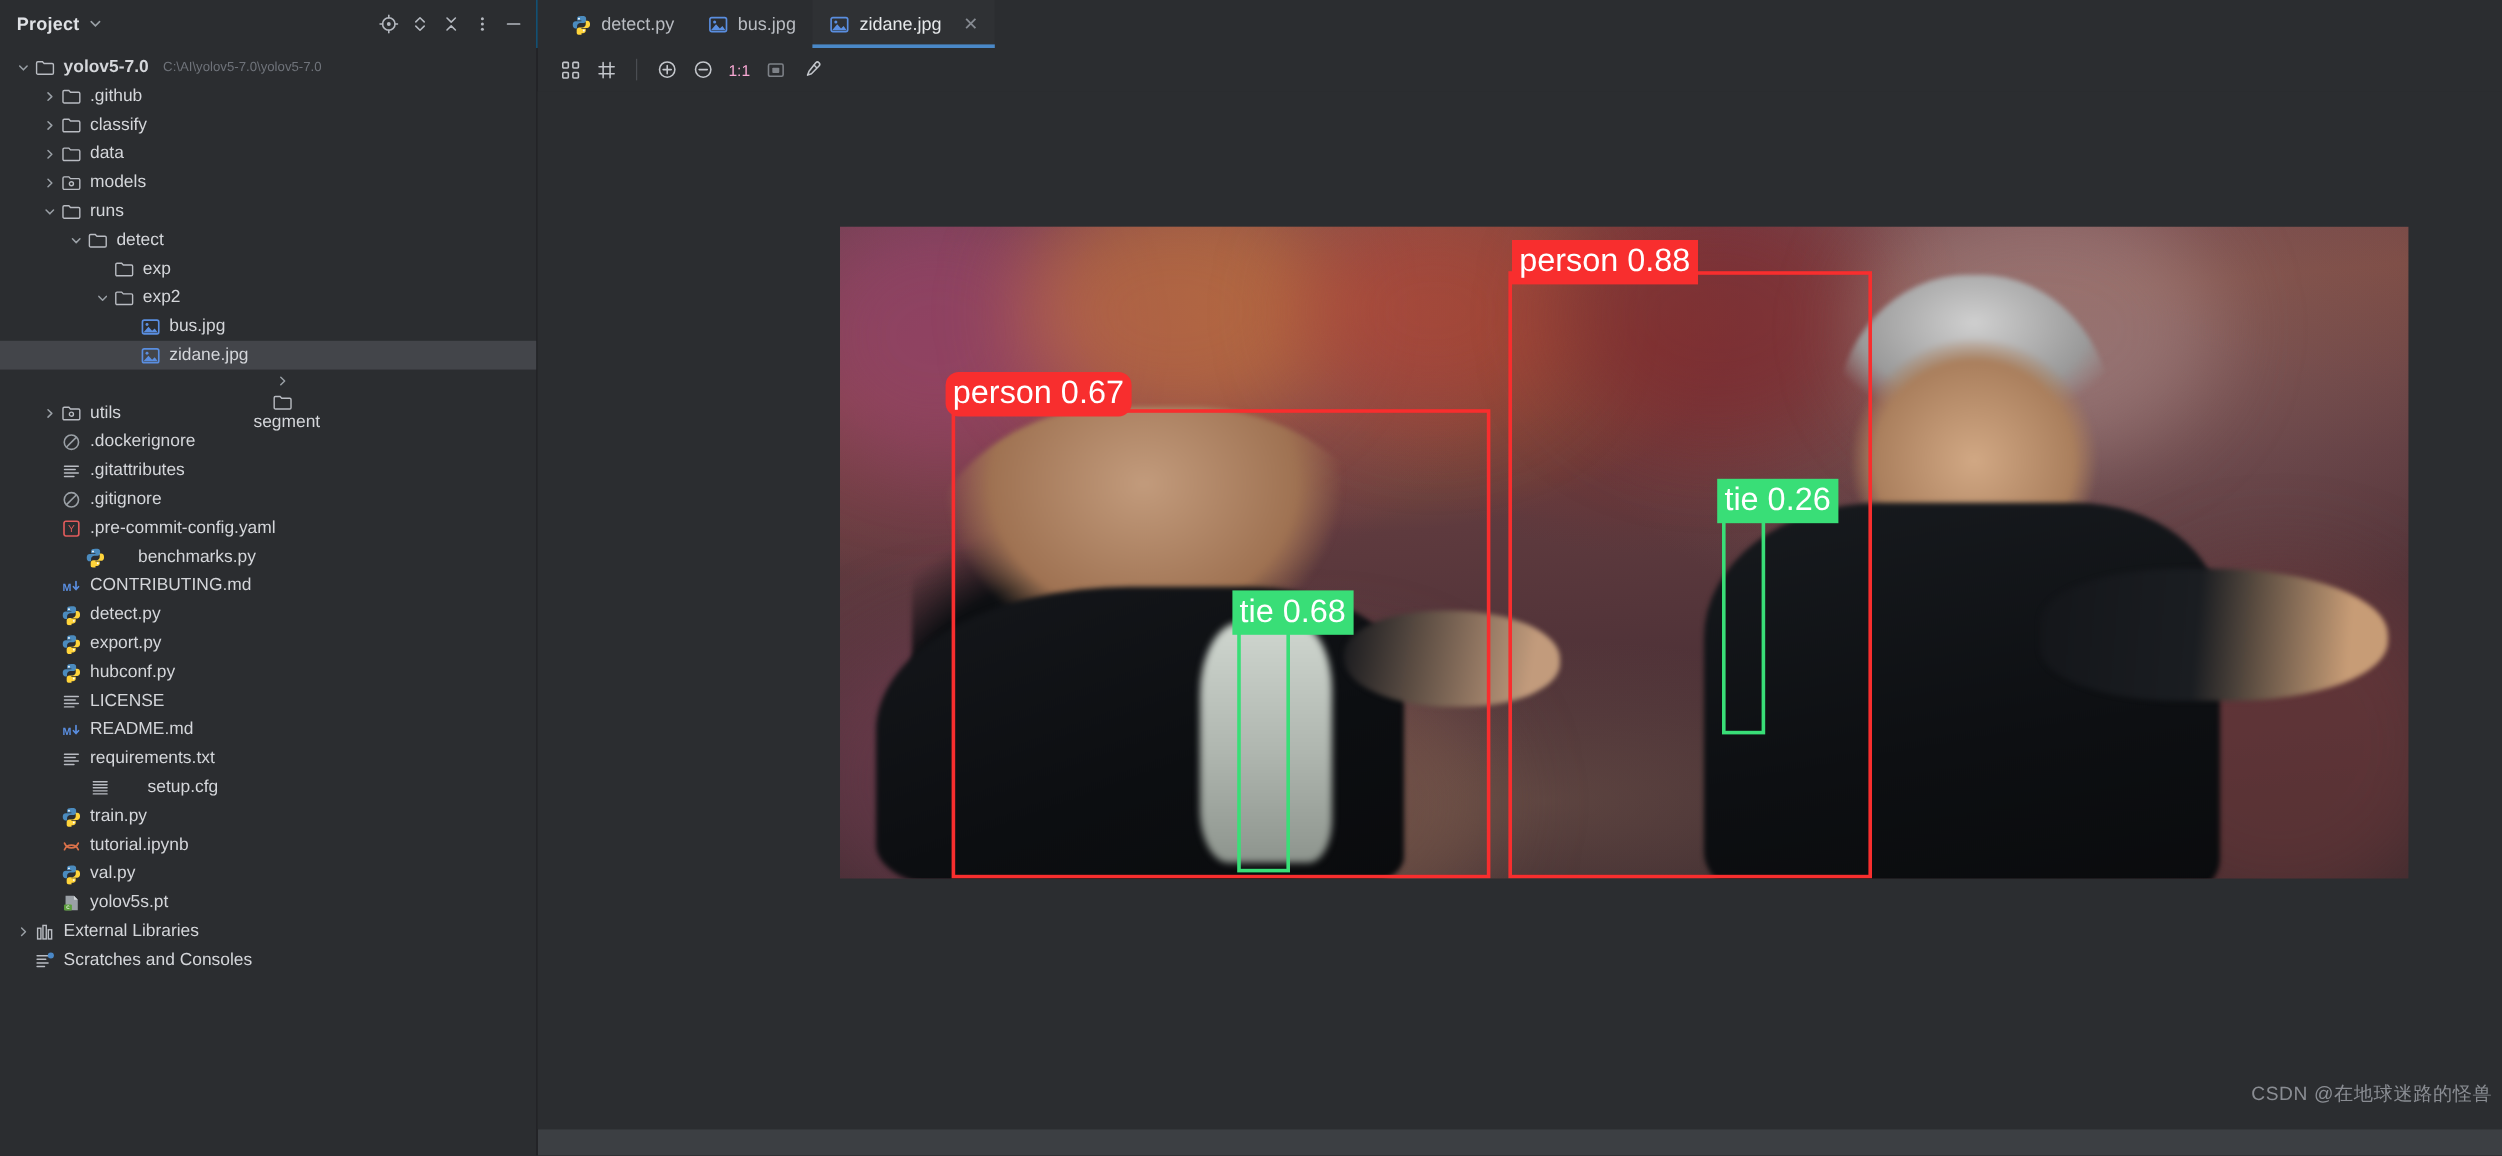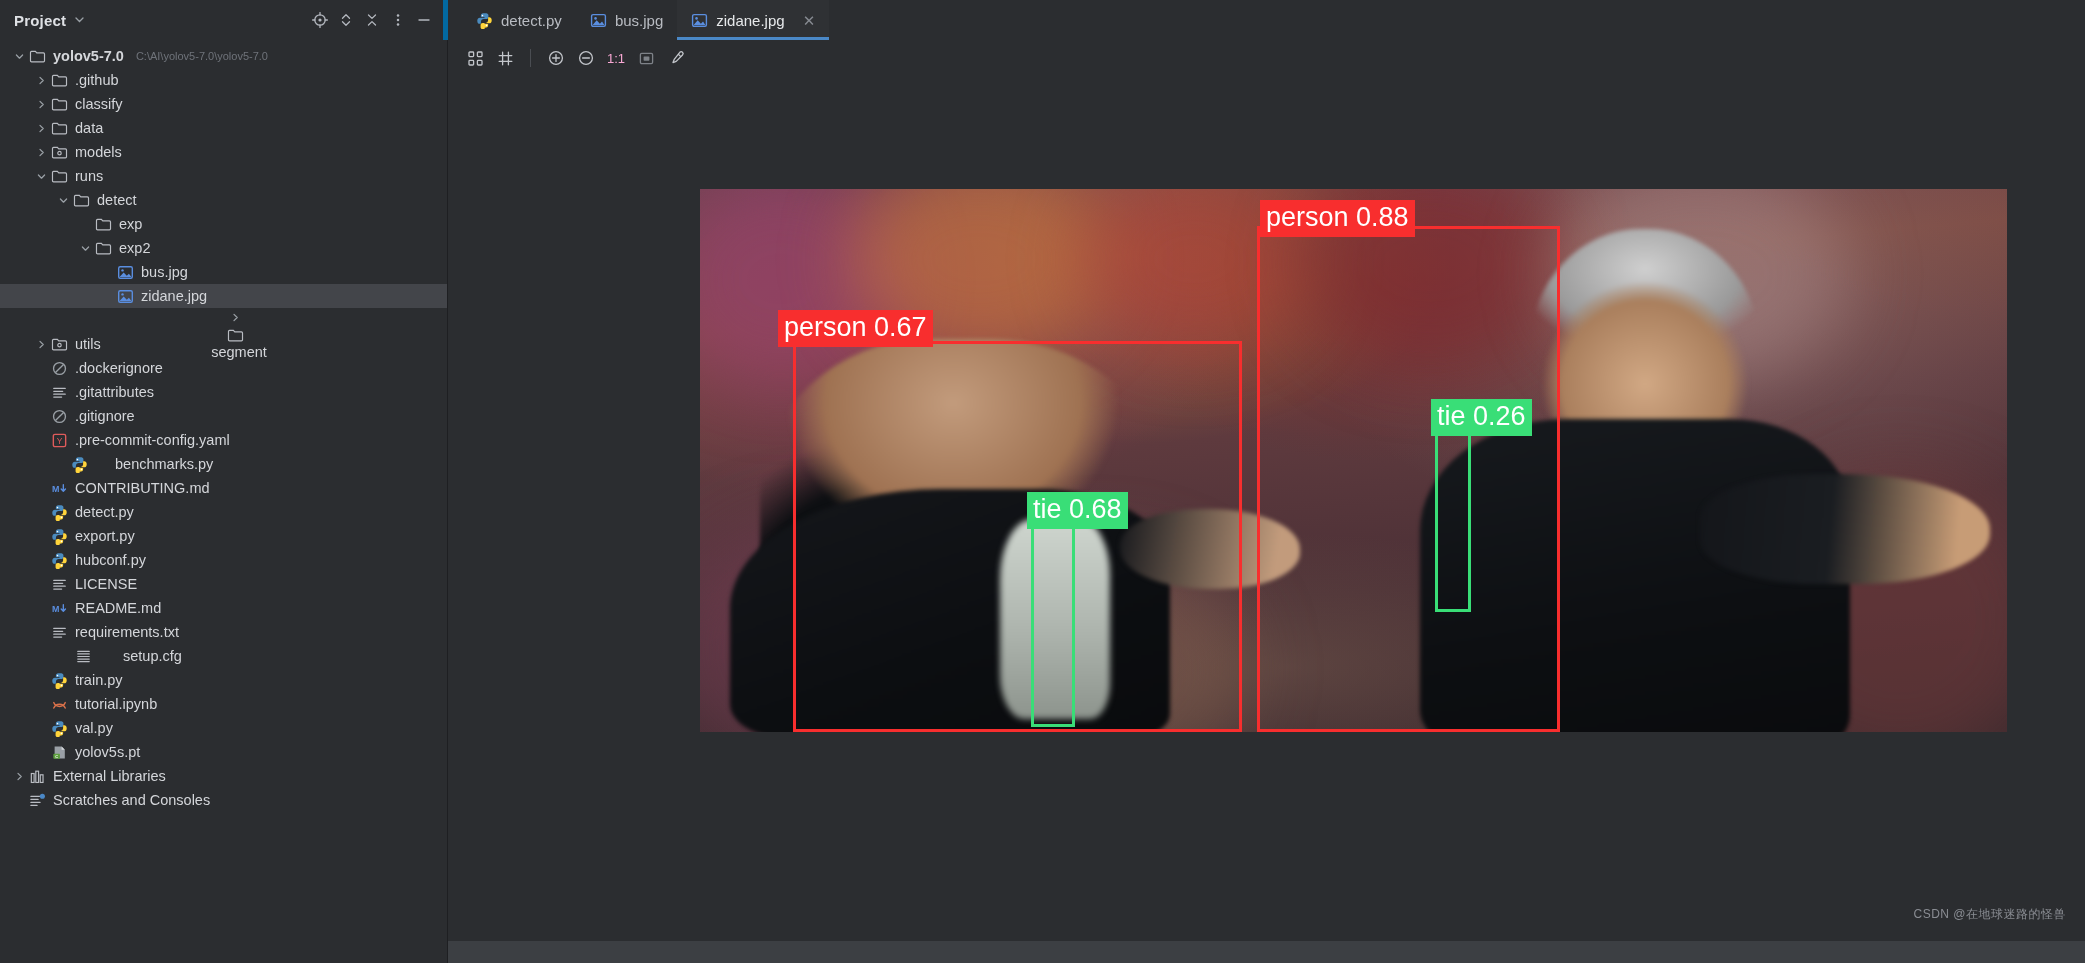--- a/index.html
+++ b/index.html
@@ -14,21 +14,21 @@
 
   
   .top-row { display:flex; height:40px; flex:0 0 40px; }
 
   
   .proj-header {
     width:448px; flex:0 0 448px; height:40px;
     background:#2b2d30;
     display:flex; align-items:center;
     padding:0 6px 0 14px;
-    border-right:5px solid #0369a1;
+    border-right:1px solid #0369a1;
   }
   .proj-title {
     font-size:15px; font-weight:bold; color:#dfe1e5; letter-spacing:.2px;
   }
   .chev-small { margin-left:8px; color:#9aa0a6; font-size:12px; line-height:1; }
   .proj-header-spacer { flex:1; }
   .hicon {
     width:26px; height:26px; display:flex; align-items:center; justify-content:center;
     color:#b4b8bf; cursor:pointer; border-radius:4px;
   }
@@ -119,22 +119,22 @@
     padding:4px 6px 6px 6px; white-space:nowrap;
     font-family:"Liberation Sans", sans-serif;
   }
   .label.red { background:#f03030; }
   .label.green { background:#3fdc7a; }
   .bbox { position:absolute; }
   .bbox.red { border:3px solid #f03030; }
   .bbox.green { border:3px solid #3fdc7a; }
 
   .watermark {
-    position:absolute; right:19px; bottom:18px;
-    font-size:12px; color:#8a8d93; letter-spacing:.5px;
+    position:absolute; right:8px; bottom:18px;
+    font-size:16px; color:#8a8d93; letter-spacing:.5px;
   }
 
   
   .statusbar {
     height:22px; flex:0 0 22px; background:#3c3f43; width:100%;
   }
 </style>
 </head>
 <body>
 
@@ -674,21 +674,21 @@
                                  radial-gradient(ellipse 70% 42% at 50% 16%, #cfcfcf 0%, #9a9a9a 60%, transparent 80%);
                       border-radius:48%;"></div>
           <div class="subject" style="left:720px;top:230px;width:430px;height:330px;
                       background:linear-gradient(170deg,#171a1e 0%, #0d0f12 60%, #0a0b0d 100%);
                       border-radius:34% 28% 10% 12%;"></div>
           <div class="subject" style="left:1000px;top:285px;width:290px;height:110px;
                       background:linear-gradient(95deg,#14161a 0%, #1a1d21 45%, #c59c78 88%);
                       border-radius:40% 50% 45% 40%;"></div>
 
           <div class="bbox red" style="left:93px;top:152px;width:449px;height:391px;"></div>
-          <div class="label red" style="left:78px;top:121px;">person 0.67</div>
+          <div class="label red" style="left:88px;top:121px;border-radius:11px;">person 0.67</div>
 
           <div class="bbox red" style="left:557px;top:37px;width:303px;height:506px;"></div>
           <div class="label red" style="left:560px;top:11px;">person 0.88</div>
 
           <div class="bbox green" style="left:331px;top:331px;width:44px;height:207px;"></div>
           <div class="label green" style="left:327px;top:303px;">tie 0.68</div>
 
           <div class="bbox green" style="left:735px;top:238px;width:36px;height:185px;"></div>
           <div class="label green" style="left:731px;top:210px;">tie 0.26</div>
         </div>

